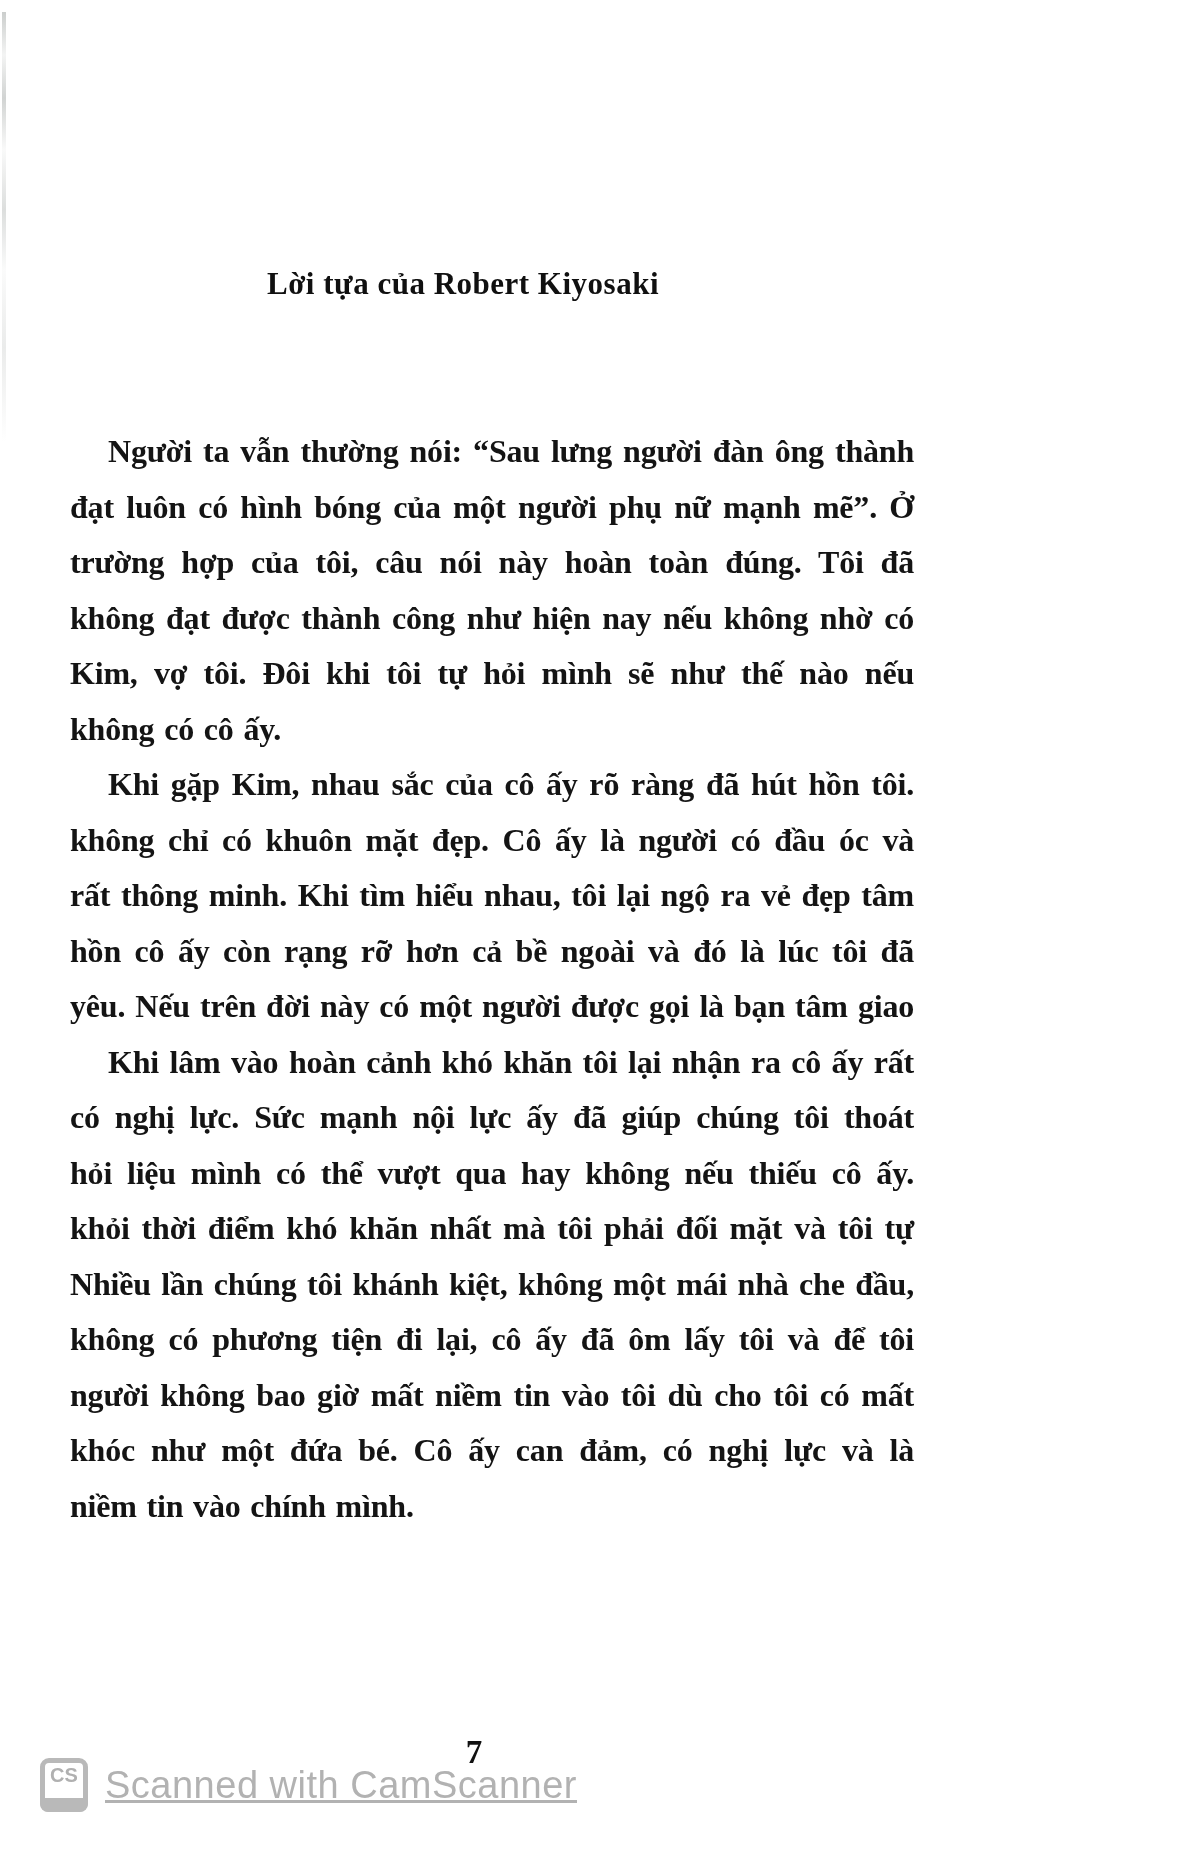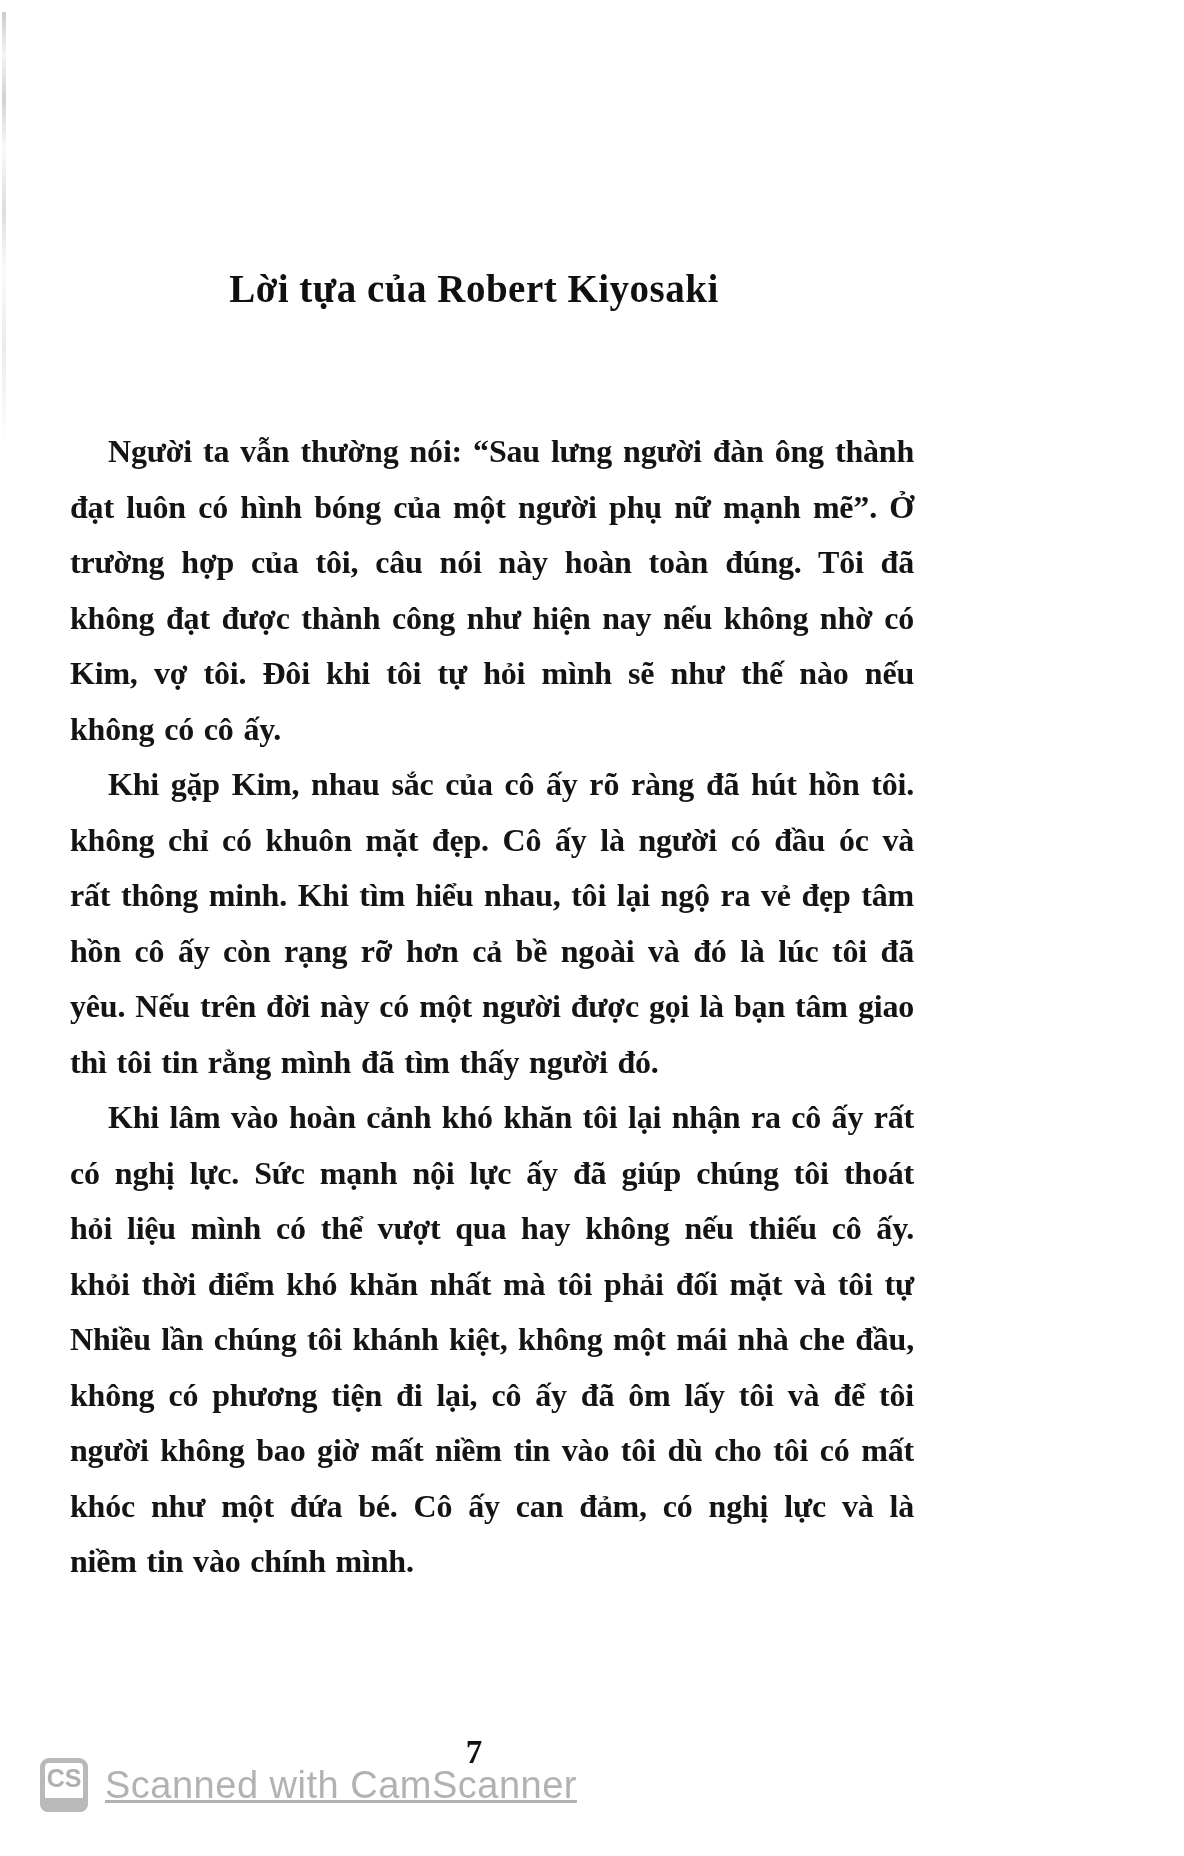--- a/index.html
+++ b/index.html
@@ -28,26 +28,26 @@
       rgba(140,146,143,0.10) 10%,
       rgba(140,146,143,0.40) 20%,
       rgba(140,146,143,0.05) 32%,
       rgba(140,146,143,0.30) 46%,
       rgba(140,146,143,0.04) 60%,
       rgba(140,146,143,0.18) 78%,
       rgba(140,146,143,0.00) 100%);
   }
   .doc-title {
     position: absolute;
-    left: 34px;
+    left: 23px;
     top: 266px;
     width: 880px;
     margin: 0;
     text-align: center;
-    font-size: 39px;
+    font-size: 31px;
     font-weight: 700;
     letter-spacing: 0.5px;
     color: #101010;
   }
   .body-text {
     position: absolute;
     left: 34px;
     top: 424px;
     width: 880px;
   }
@@ -90,21 +90,21 @@
     border: 5px solid #b9b9b9;
     border-radius: 9px;
     background: #ffffff;
   }
   .cs-logo-text {
     position: absolute;
     top: 1px;
     left: 0;
     width: 100%;
     text-align: center;
-    font-size: 25px;
+    font-size: 20px;
     font-weight: 700;
     color: #b0b0b0;
     letter-spacing: 0px;
   }
   .cs-logo-bar {
     position: absolute;
     left: -5px;
     right: -5px;
     bottom: -5px;
     height: 14px;
@@ -133,21 +133,20 @@
       <div class="line">đạt luôn có hình bóng của một người phụ nữ mạnh mẽ”. Ở</div>
       <div class="line">trường hợp của tôi, câu nói này hoàn toàn đúng. Tôi đã</div>
       <div class="line">không đạt được thành công như hiện nay nếu không nhờ có</div>
       <div class="line">Kim, vợ tôi. Đôi khi tôi tự hỏi mình sẽ như thế nào nếu</div>
       <div class="line last">không có cô ấy.</div>
       <div class="line first">Khi gặp Kim, nhau sắc của cô ấy rõ ràng đã hút hồn tôi.</div>
       <div class="line">không chỉ có khuôn mặt đẹp. Cô ấy là người có đầu óc và</div>
       <div class="line">rất thông minh. Khi tìm hiểu nhau, tôi lại ngộ ra vẻ đẹp tâm</div>
       <div class="line">hồn cô ấy còn rạng rỡ hơn cả bề ngoài và đó là lúc tôi đã</div>
       <div class="line">yêu. Nếu trên đời này có một người được gọi là bạn tâm giao</div>
-      <div class="line last">thì tôi tin rằng mình đã tìm thấy người đó.</div>
       <div class="line first">Khi lâm vào hoàn cảnh khó khăn tôi lại nhận ra cô ấy rất</div>
       <div class="line">có nghị lực. Sức mạnh nội lực ấy đã giúp chúng tôi thoát</div>
       <div class="line">hỏi liệu mình có thể vượt qua hay không nếu thiếu cô ấy.</div>
       <div class="line">khỏi thời điểm khó khăn nhất mà tôi phải đối mặt và tôi tự</div>
       <div class="line">Nhiều lần chúng tôi khánh kiệt, không một mái nhà che đầu,</div>
       <div class="line">không có phương tiện đi lại, cô ấy đã ôm lấy tôi và để tôi</div>
       <div class="line">người không bao giờ mất niềm tin vào tôi dù cho tôi có mất</div>
       <div class="line">khóc như một đứa bé. Cô ấy can đảm, có nghị lực và là</div>
       <div class="line last">niềm tin vào chính mình.</div>
     </div>

